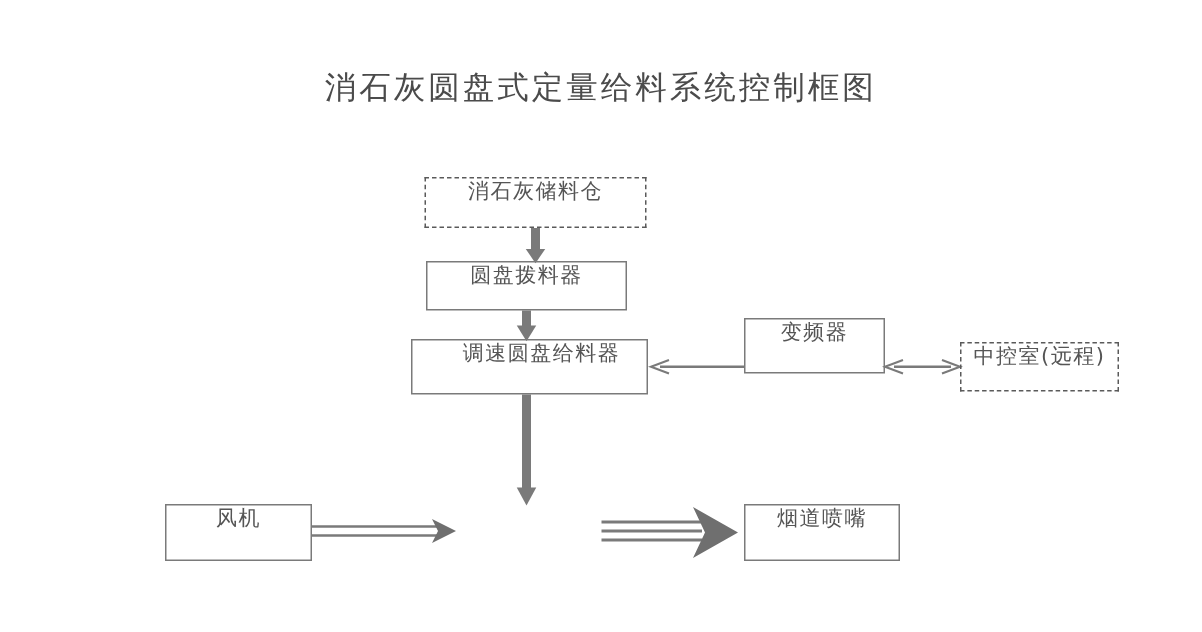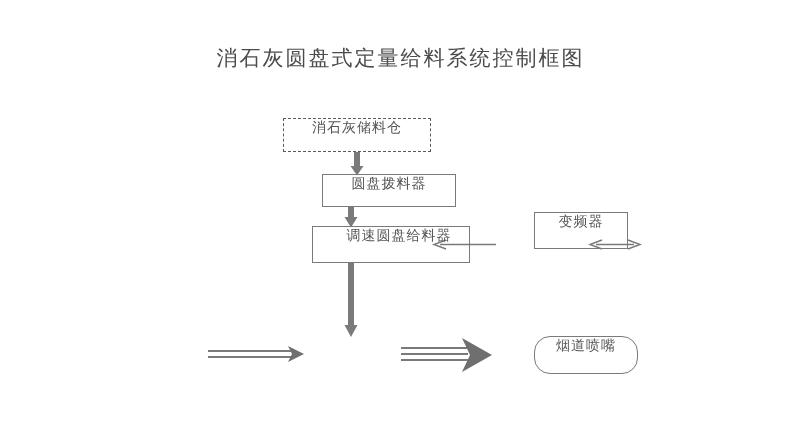--- a/index.html
+++ b/index.html
@@ -42,21 +42,20 @@
     align-items: flex-start;
     justify-content: center;
     color: #555555;
     font-size: 14px;
     letter-spacing: 1px;
     background: transparent;
     white-space: nowrap;
   }
   .node.solid {
     border: 1px solid #7a7a7a;
-    margin-left: 38px;
   }
   .node.dashed {
     border: 1px dashed #5a5a5a;
   }
   .node-label {
     pointer-events: none;
   }
 </style>
 </head>
 <body>
@@ -117,20 +116,26 @@
   </div>
 
   <div class="node solid" style="left:274px; top:226px; width:158px; height:37px;padding-left:16px;">
     <span class="node-label">调速圆盘给料器</span>
   </div>
 
   <div class="node solid" style="left:496px; top:212px; width:94px; height:37px;">
     <span class="node-label">变频器</span>
   </div>
 
+  <div class="node dashed" style="left:640px; top:228px; width:106px; height:33px;">
+    <span class="node-label">中控室(远程)</span>
+  </div>
+
+  <div class="node solid" style="left:110px; top:336px; width:98px; height:38px;">
+    <span class="node-label">风机</span>
+  </div>
 
 
-
-  <div class="node solid" style="left:496px; top:336px; width:104px; height:38px;border-radius:16px;">
+  <div class="node solid" style="left:496px; top:336px; width:104px; height:38px;">
     <span class="node-label">烟道喷嘴</span>
   </div>
 
 </div>
 
 </body></html>

